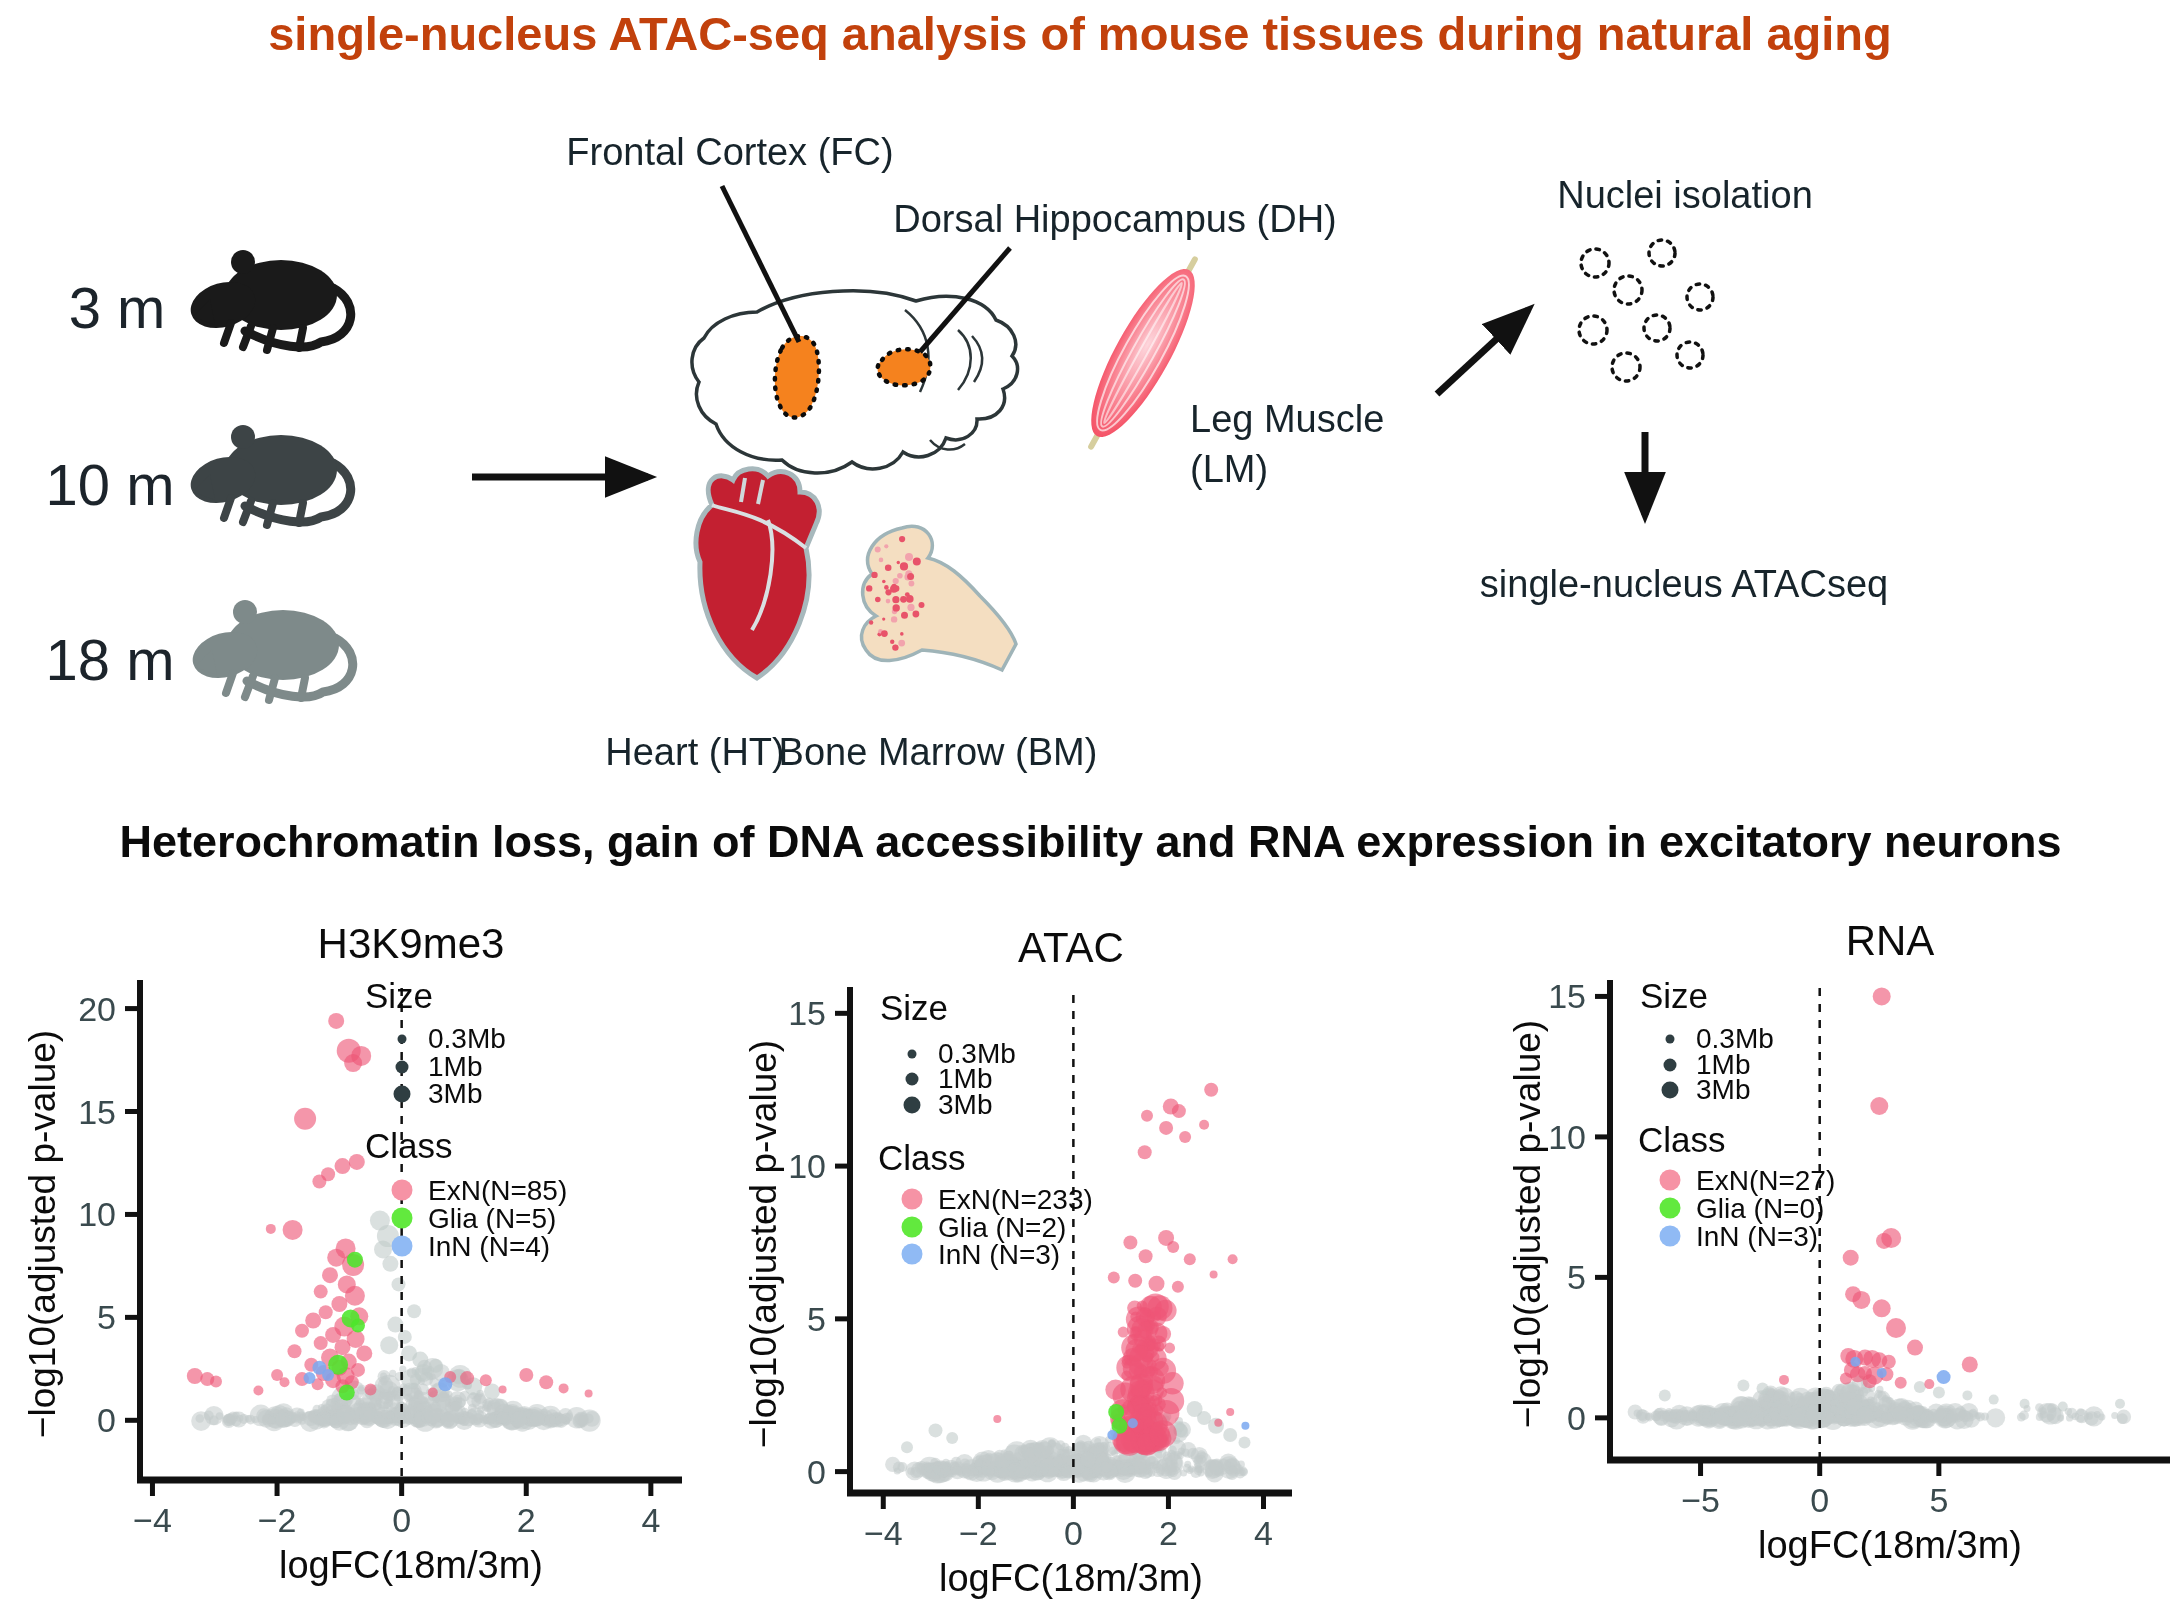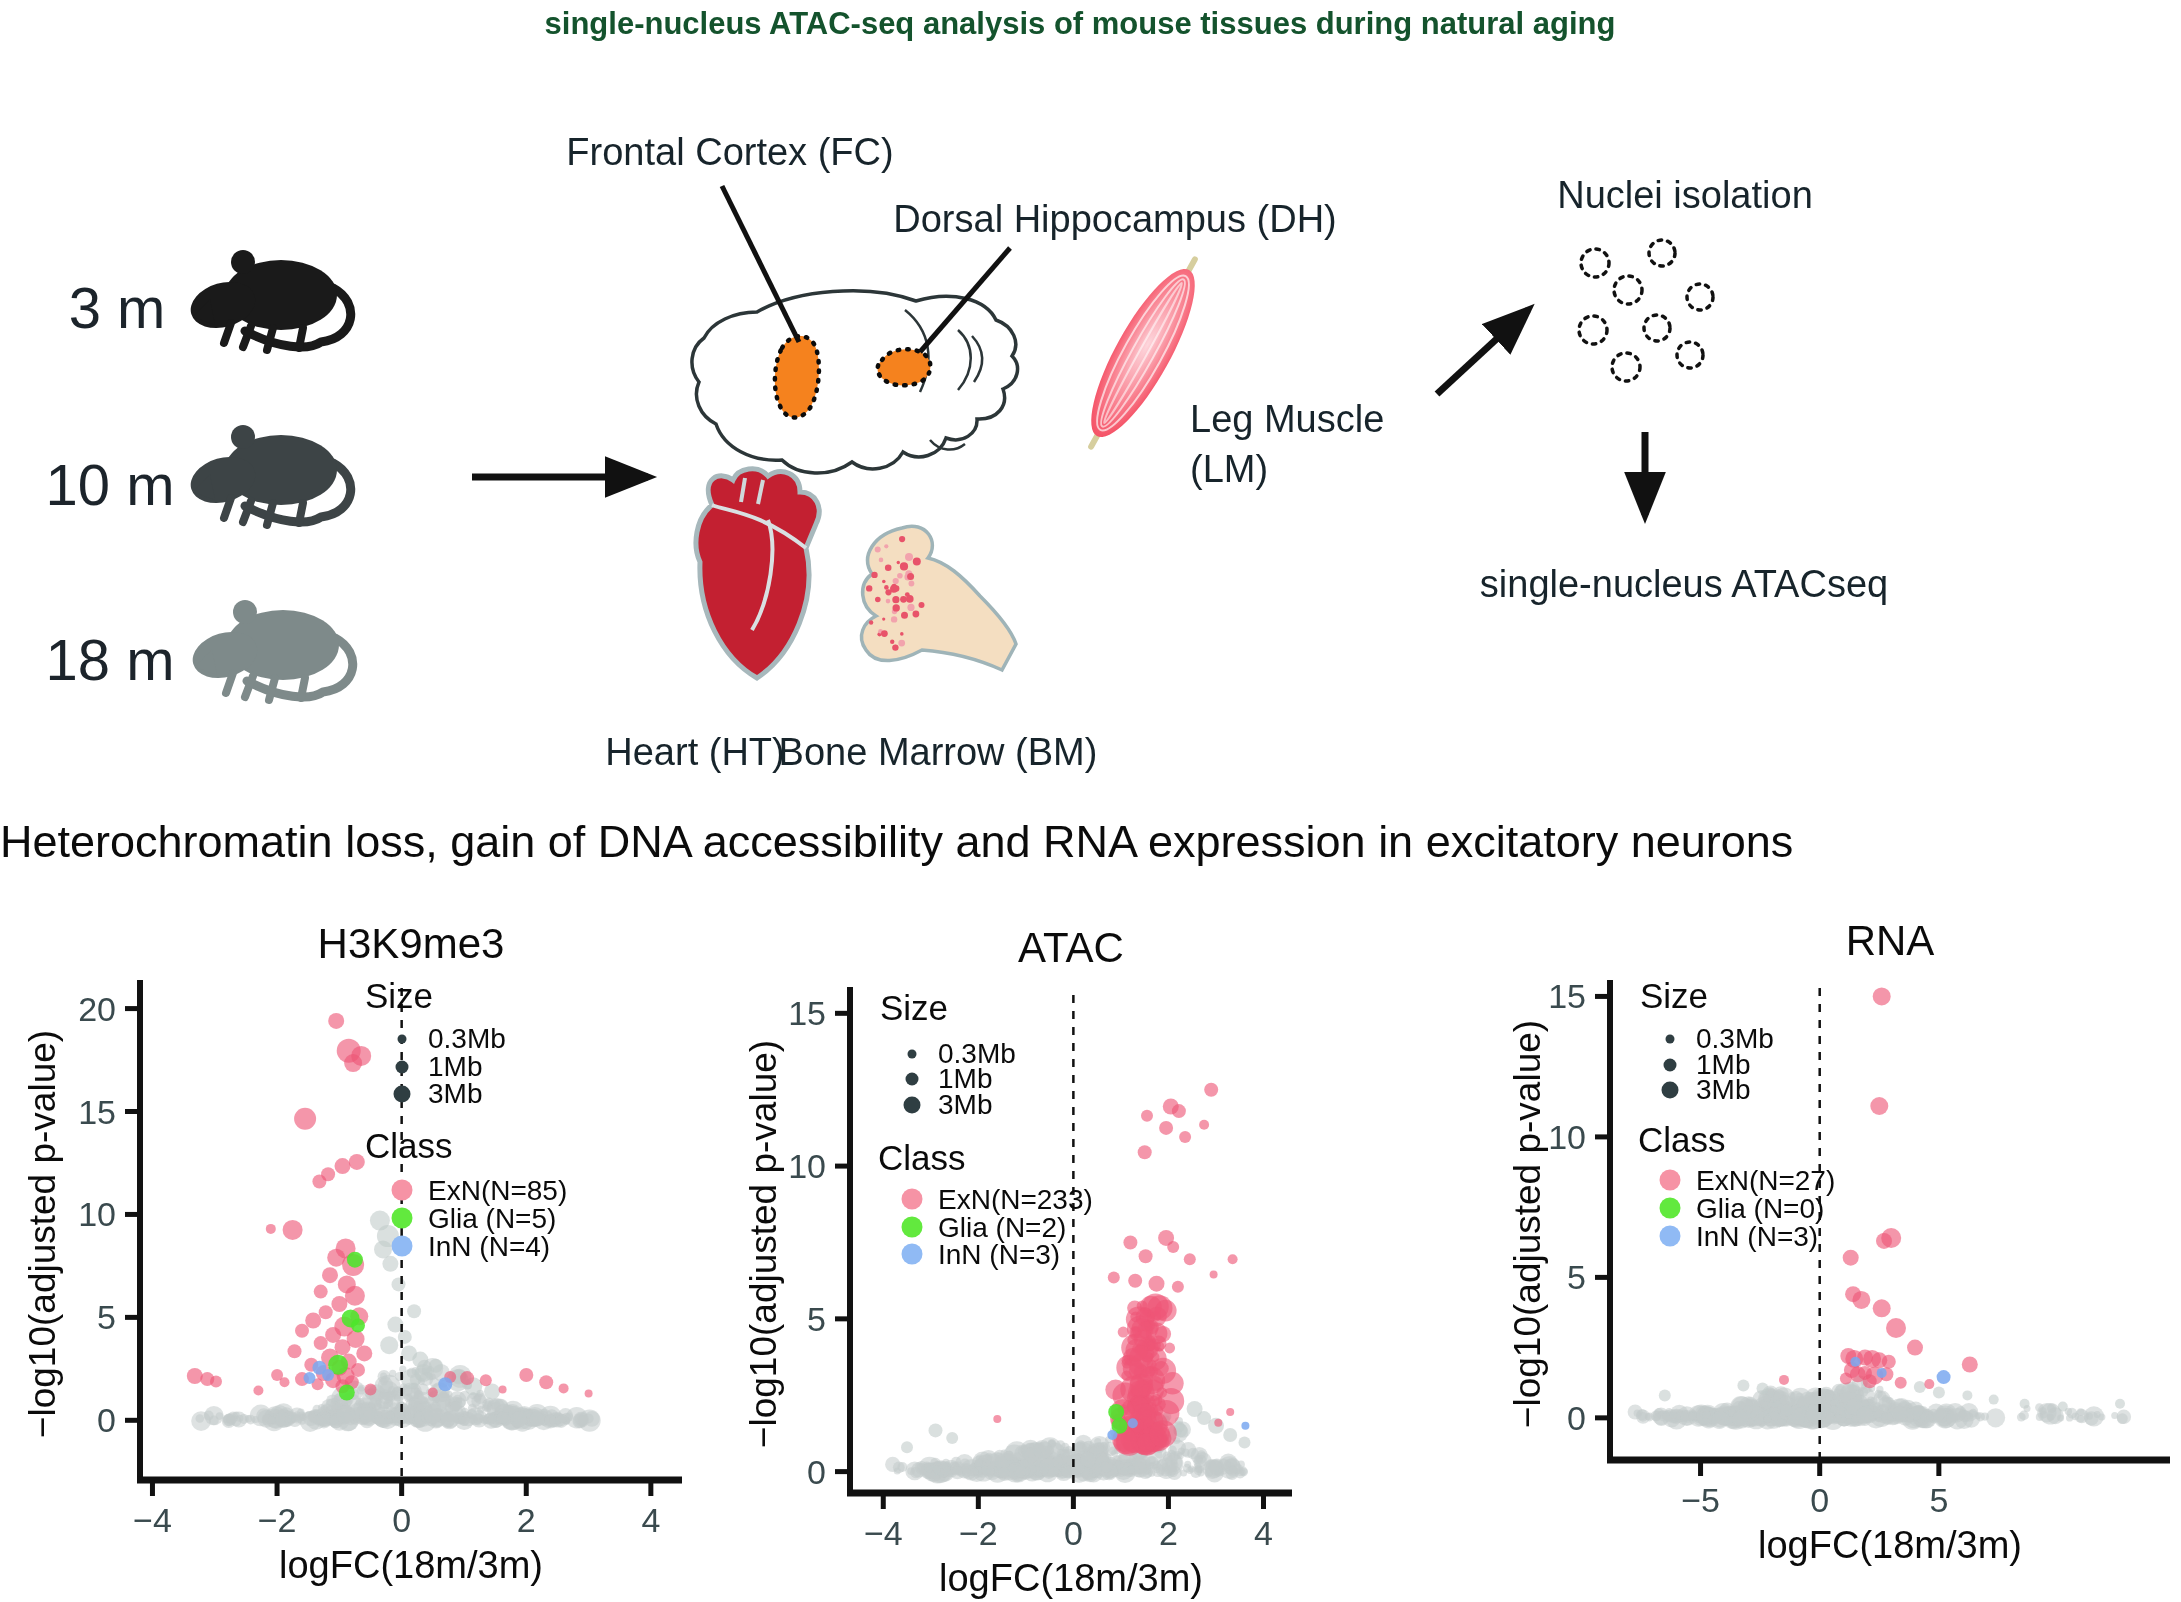--- a/index.html
+++ b/index.html
@@ -1,21 +1,21 @@
 <!DOCTYPE html>
 <html><head>
 <meta charset="utf-8">
 <style>
   html,body{margin:0;padding:0;background:#fff;}
   #canvas{position:relative;width:2181px;height:1602px;background:#ffffff;overflow:hidden;
           font-family:"Liberation Sans", sans-serif;color:#111;}
   .fig-title{position:absolute;left:0;top:6px;width:2160px;text-align:center;
-             font-size:31px;font-weight:700;color:#14532d;letter-spacing:0px;}
-  .fig-heading2{position:absolute;left:0;top:816px;width:2181px;text-align:left;
-             font-size:45px;font-weight:400;color:#0b0b0b;}
+             font-size:47px;font-weight:700;color:#c2410c;letter-spacing:0px;}
+  .fig-heading2{position:absolute;left:0;top:816px;width:2181px;text-align:center;
+             font-size:45px;font-weight:700;color:#0b0b0b;}
   .plot-slot{position:absolute;}
   svg text{font-family:"Liberation Sans", sans-serif;}
 </style>
 </head>
 <body>
 
 <div id="canvas">
 
   <div class="fig-title">single-nucleus ATAC-seq analysis of mouse tissues during natural aging</div>
 

